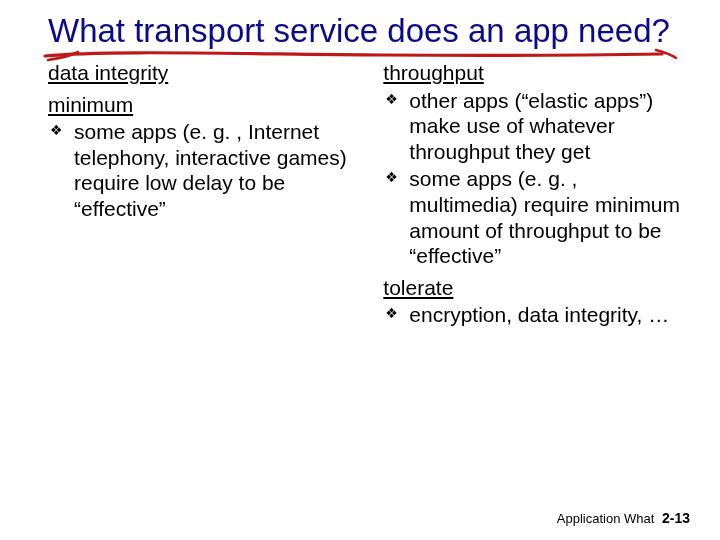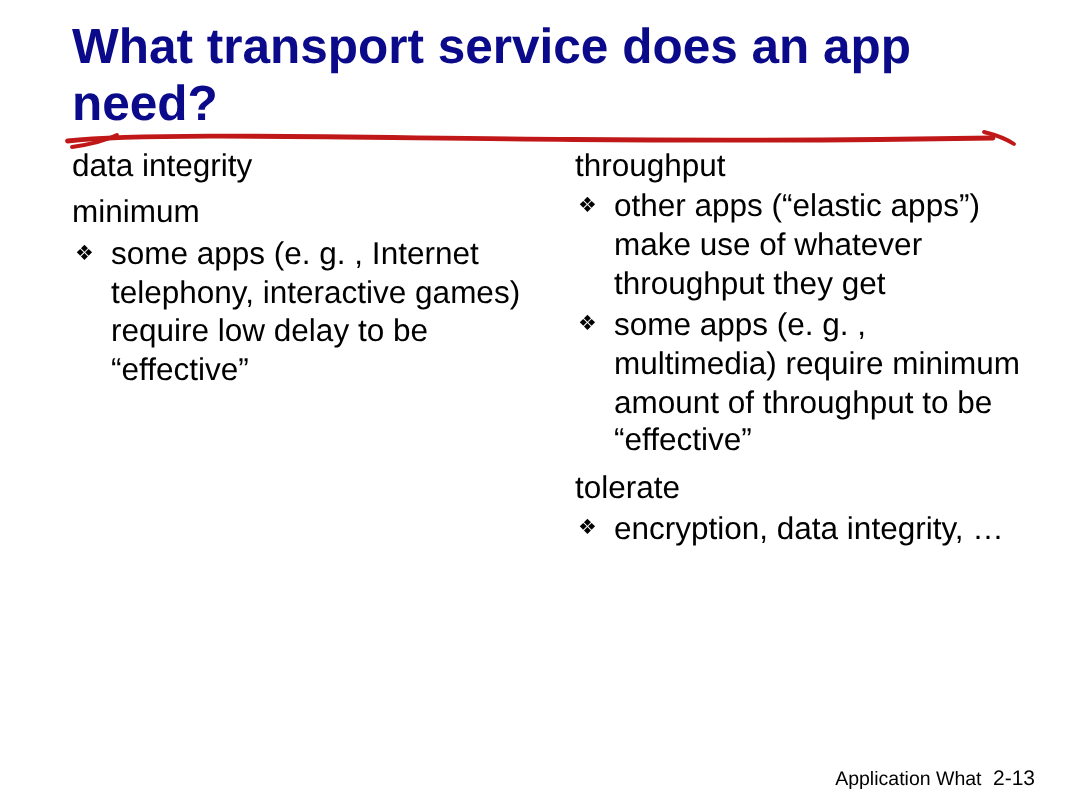--- a/index.html
+++ b/index.html
@@ -18,21 +18,21 @@
     height: 540px;
     box-sizing: border-box;
     padding: 10px 34px 0 48px;
   }
   .title {
     color: #0a0a8a;
     font-size: 33px;
     line-height: 1.15;
     margin: 0;
     padding-top: 2px;
-    font-weight: 700;
+    font-weight: 400;
   }
   .underline-wrap {
     position: relative;
     height: 8px;
     margin-top: -4px;
     margin-bottom: 6px;
   }
   .underline-wrap svg {
     position: absolute;
     left: -6px;
@@ -46,20 +46,21 @@
   }
   .col {
     flex: 1;
     font-size: 21px;
     line-height: 1.22;
   }
   .col.right { flex: 0.96; }
   .section-head {
     margin: 0 0 2px 0;
     font-size: 21px;
+    text-decoration: underline;
   }
   ul.bullets {
     list-style: none;
     padding: 0;
     margin: 0 0 6px 0;
   }
   ul.bullets li {
     position: relative;
     padding-left: 26px;
     margin: 0 0 2px 0;
@@ -73,21 +74,21 @@
     color: #000;
   }
   .footer {
     position: absolute;
     right: 30px;
     bottom: 14px;
     font-size: 13px;
     color: #000;
   }
   .footer .label { font-size: 13px; }
-  .footer .num { font-size: 14px; margin-left: 4px; }
+  .footer .num { font-size: 14px; margin-left: 4px; font-weight: bold; }
 </style>
 </head>
 <body>
 
 <div class="slide">
 
   <h1 class="title">What transport service does an app need?</h1>
 
   <div class="underline-wrap">
     <svg viewBox="0 0 640 20">

